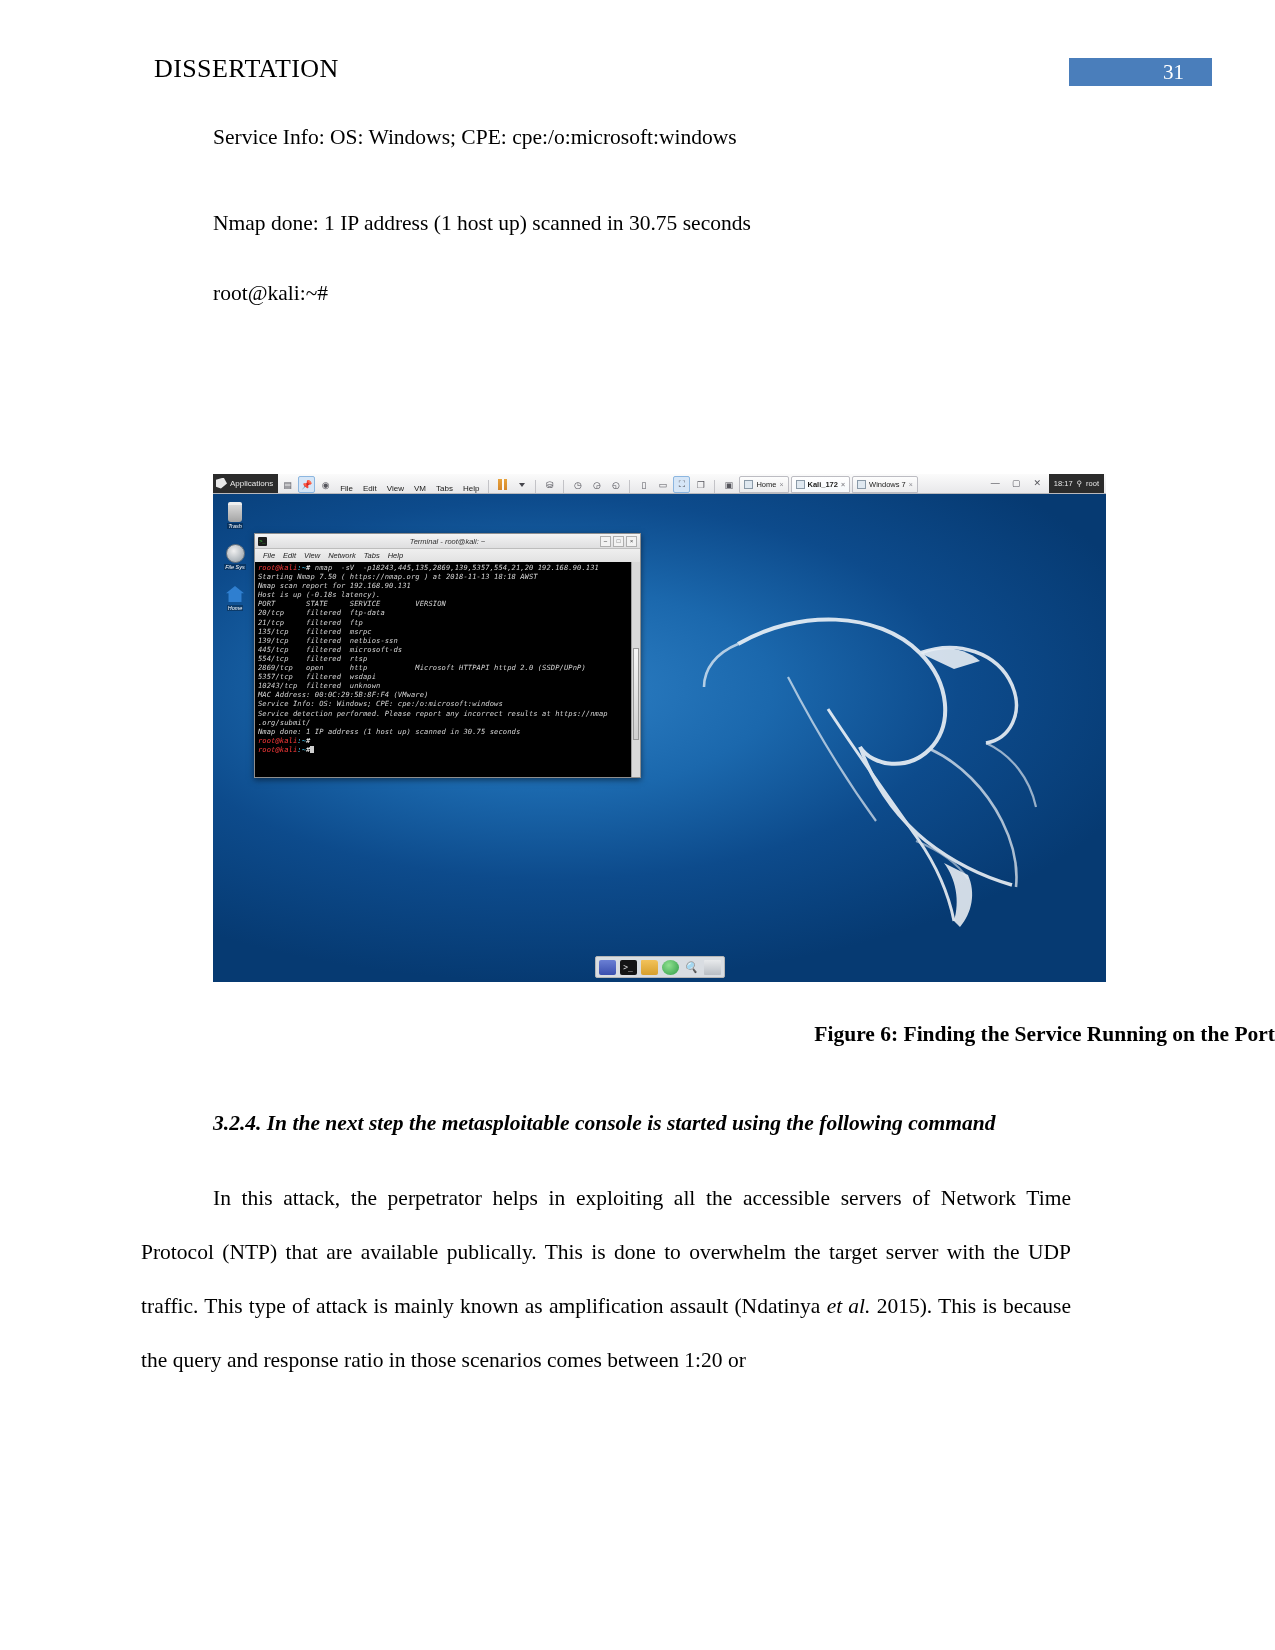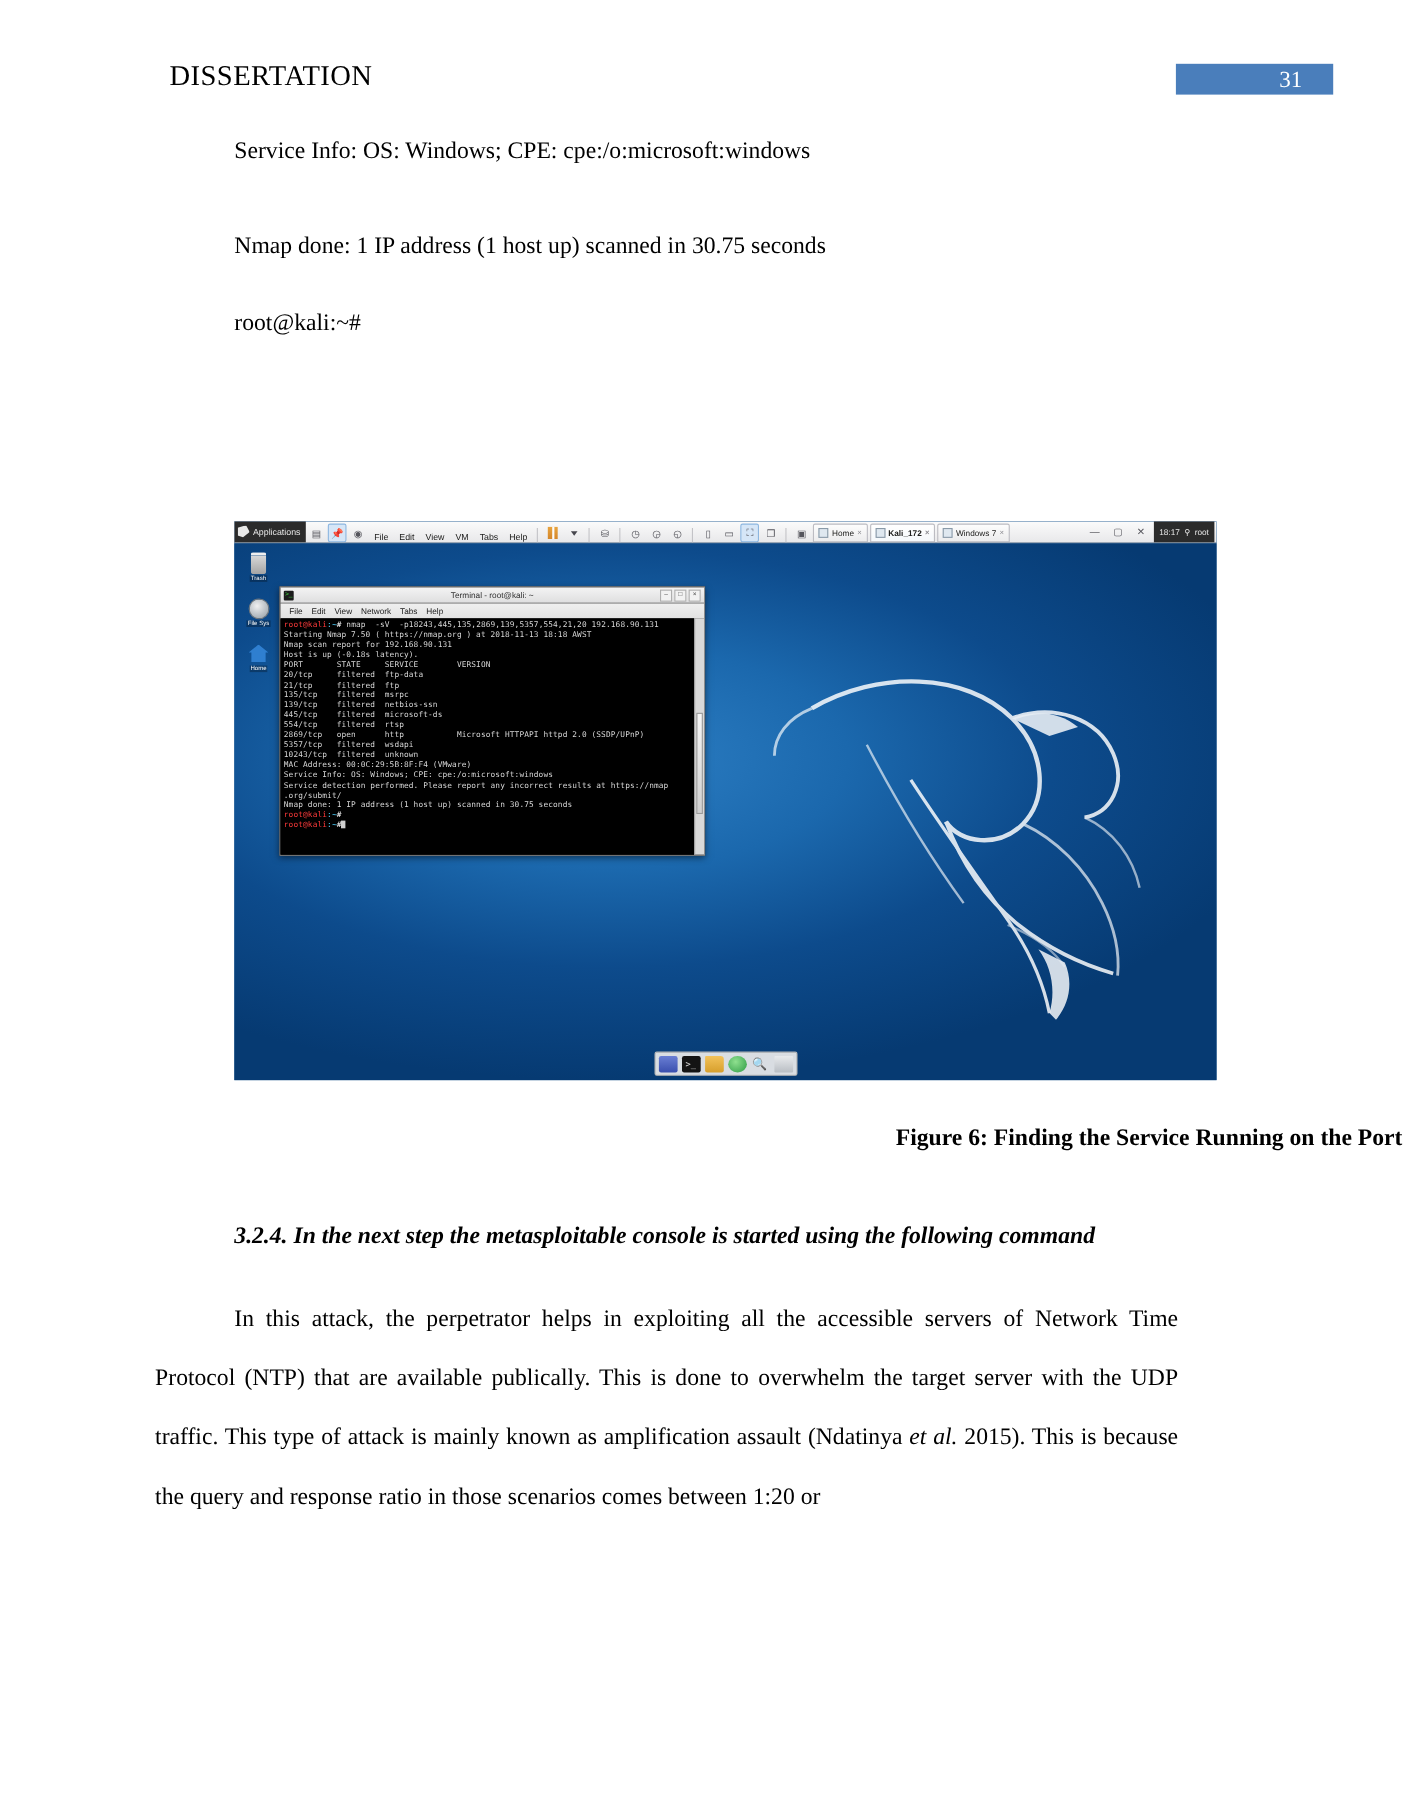--- a/index.html
+++ b/index.html
@@ -203,20 +203,21 @@
 
   
   .desktop {
     position: absolute;
     left: 0; top: 20px;
     width: 893px;
     height: 488px;
     background:
       radial-gradient(ellipse 70% 60% at 38% 40%, #2d7fc4 0%, #1b68ad 35%, #0d4b8c 65%, #063a72 100%);
     overflow: hidden;
+    font-style: italic;
   }
   .dragon {
     position: absolute;
     left: 455px;
     top: 55px;
     width: 420px;
     height: 390px;
     opacity: 0.9;
   }
   

